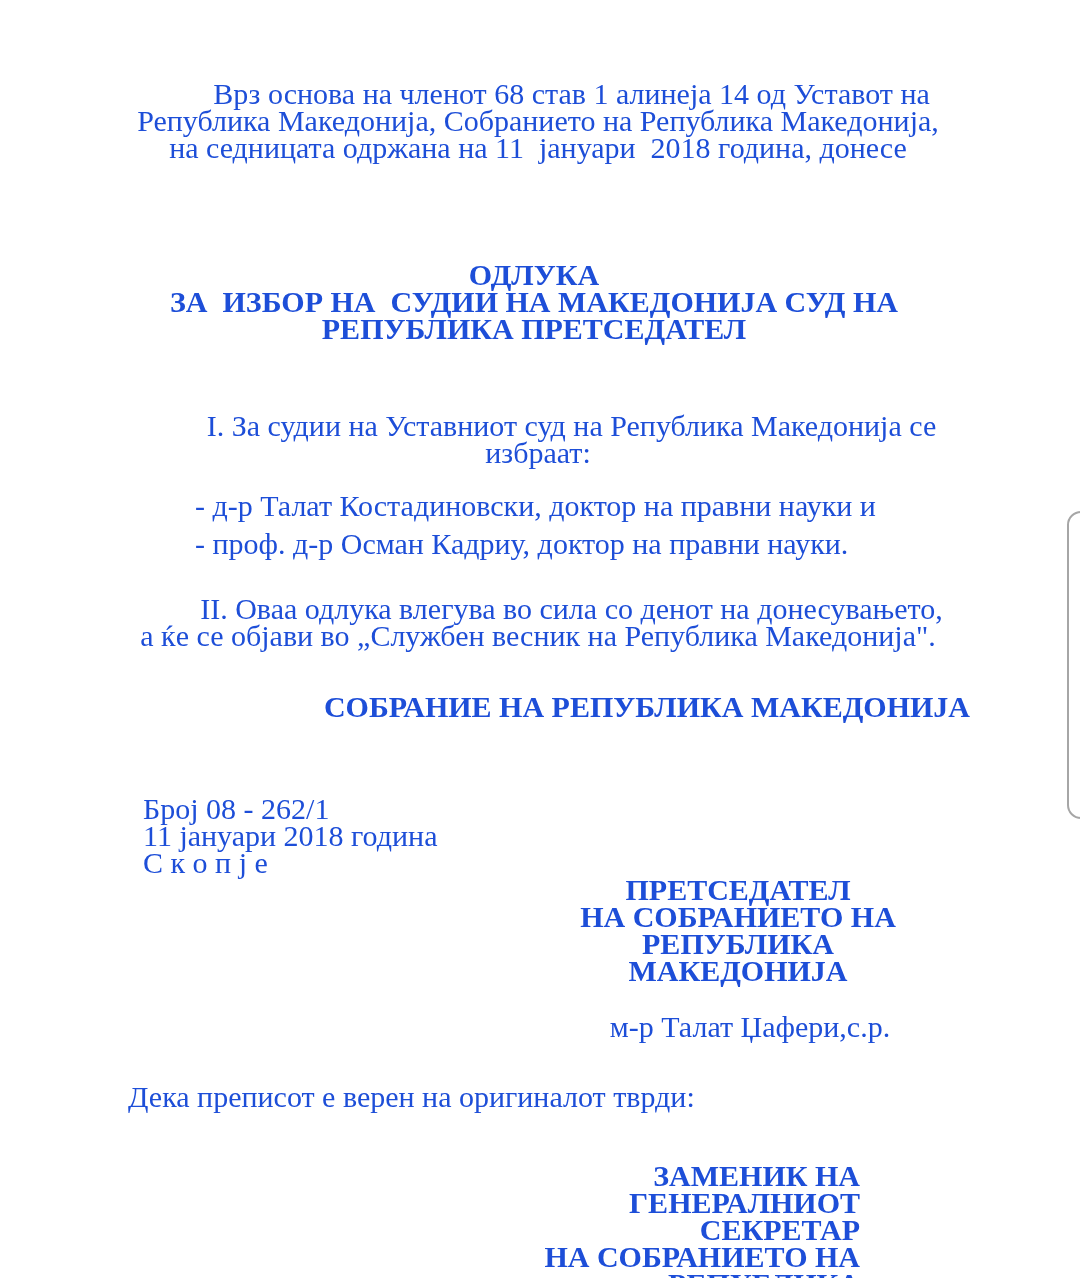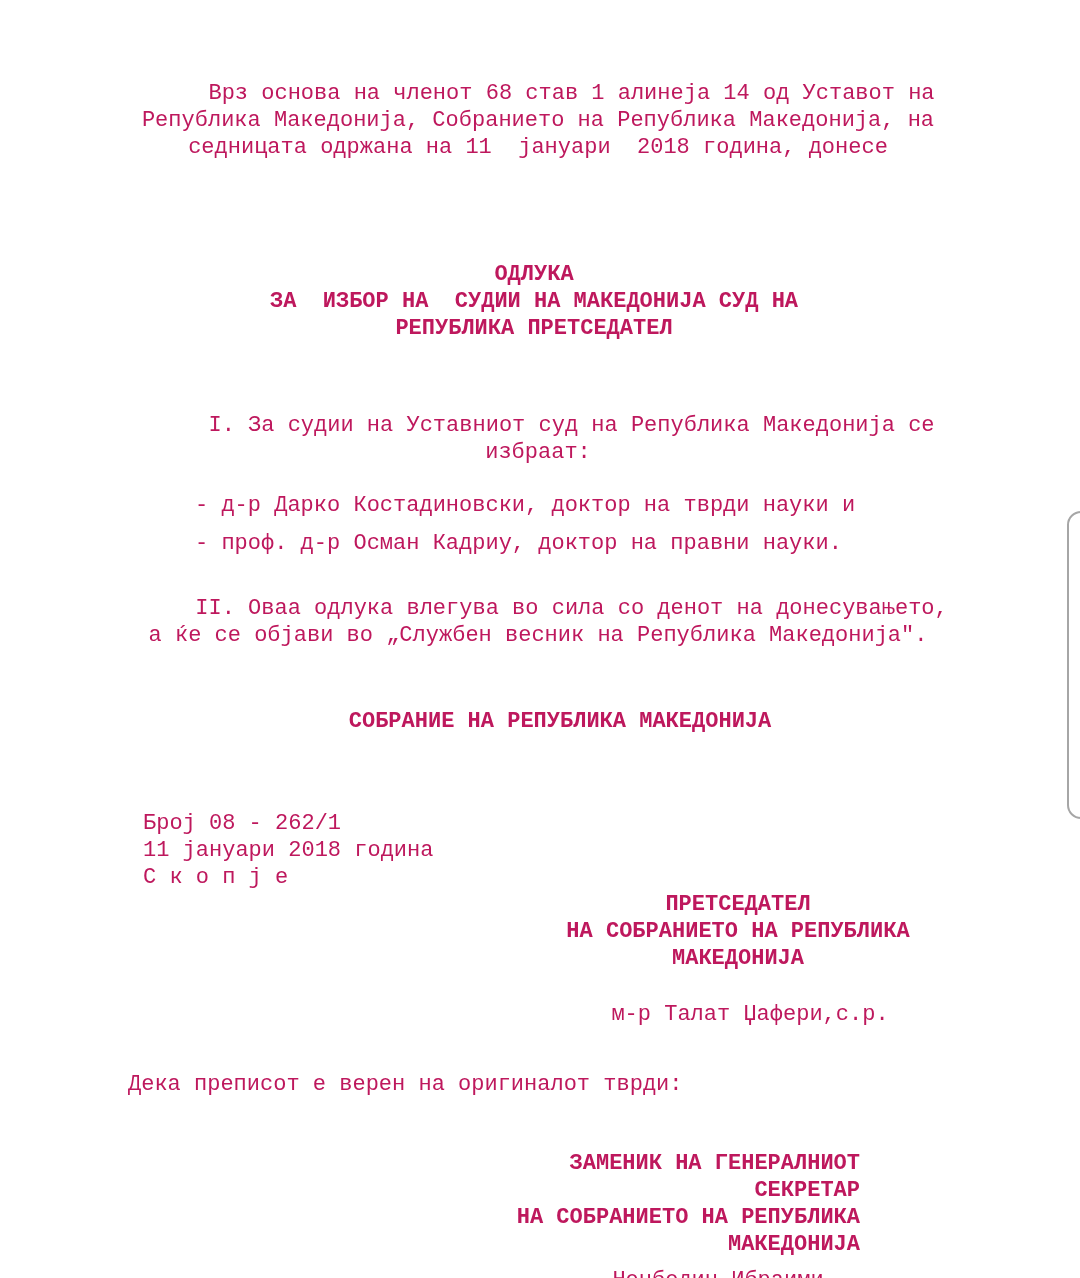--- a/index.html
+++ b/index.html
@@ -5,44 +5,44 @@
   * { margin: 0; padding: 0; box-sizing: border-box; }
   html, body {
     width: 1080px; height: 1278px;
     overflow: hidden;
     background: #ffffff;
   }
   .page {
     position: absolute;
     inset: 0;
     background: #ffffff;
-    color: #be185d;
-    font-family: Liberation Mono, monospace;
-    font-size: 22px;
+    color: #1d4ed8;
+    font-family: Liberation Serif, serif;
+    font-size: 30px;
     line-height: 27px;
   }
   .content {
     position: absolute;
     left: 128px;
     top: 0;
     width: 820px;
   }
   .pre { white-space: pre-wrap; }
   .justify { text-align: justify; }
   .indent { text-indent: 67px; text-align: center; }
   .bold { font-weight: bold; }
   .center { text-align: center; }
 
   .intro { margin-top: 80px; }
   .title-block { margin-top: 100px; transform: translateX(-4px); }
   .section-i { margin-top: 70px; }
   .appointee-1 { margin-top: 26px; padding-left: 67px; }
   .appointee-2 { margin-top: 11px; padding-left: 67px; }
   .section-ii { margin-top: 38px; }
-  .assembly-heading { margin-top: 59px; transform: translateX(22px); }
+  .assembly-heading { margin-top: 44px; transform: translateX(22px); text-align: right; }
 
   .sig-row {
     margin-top: 75px;
     display: flex;
     align-items: flex-start;
     flex-direction: column;
   }
   .meta-col { margin-left: 15px; }
   .president-col {
     width: 380px;
@@ -91,21 +91,21 @@
     <p class="intro justify indent pre">Врз основа на членот 68 став 1 алинеја 14 од Уставот на Република Македонија, Собранието на Република Македонија, на седницата одржана на 11  јануари  2018 година, донесе</p>
 
     <div class="title-block bold center">
       <div class="pre">ОДЛУКА</div>
       <div class="pre">ЗА  ИЗБОР НА  СУДИИ НА МАКЕДОНИЈА СУД НА</div>
       <div class="pre">РЕПУБЛИКА ПРЕТСЕДАТЕЛ</div>
     </div>
 
     <p class="section-i indent">I. За судии на Уставниот суд на Република Македонија се избраат:</p>
 
-    <p class="appointee-1">- д-р Дарко Костадиновски, доктор на тврди науки и</p>
+    <p class="appointee-1">- д-р Талат Костадиновски, доктор на правни науки и</p>
 
     <p class="appointee-2">- проф. д-р Осман Кадриу, доктор на правни науки.</p>
 
     <p class="section-ii justify indent">II. Оваа одлука влегува во сила со денот на донесувањето, а ќе се објави во „Службен весник на Република Македонија".</p>
 
     <div class="assembly-heading bold center">СОБРАНИЕ НА РЕПУБЛИКА МАКЕДОНИЈА</div>
 
     <div class="sig-row">
       <div class="meta-col">
         <div>Број 08 - 262/1</div>

